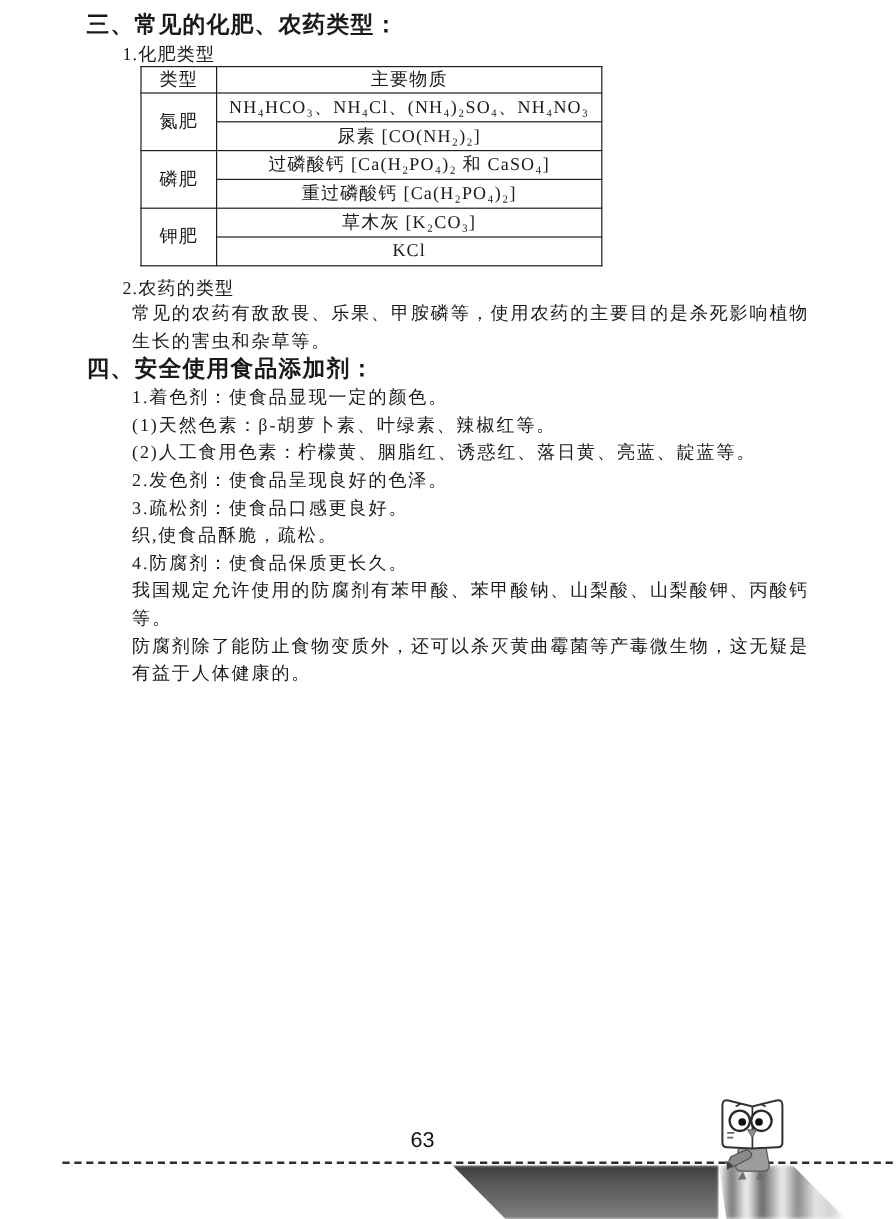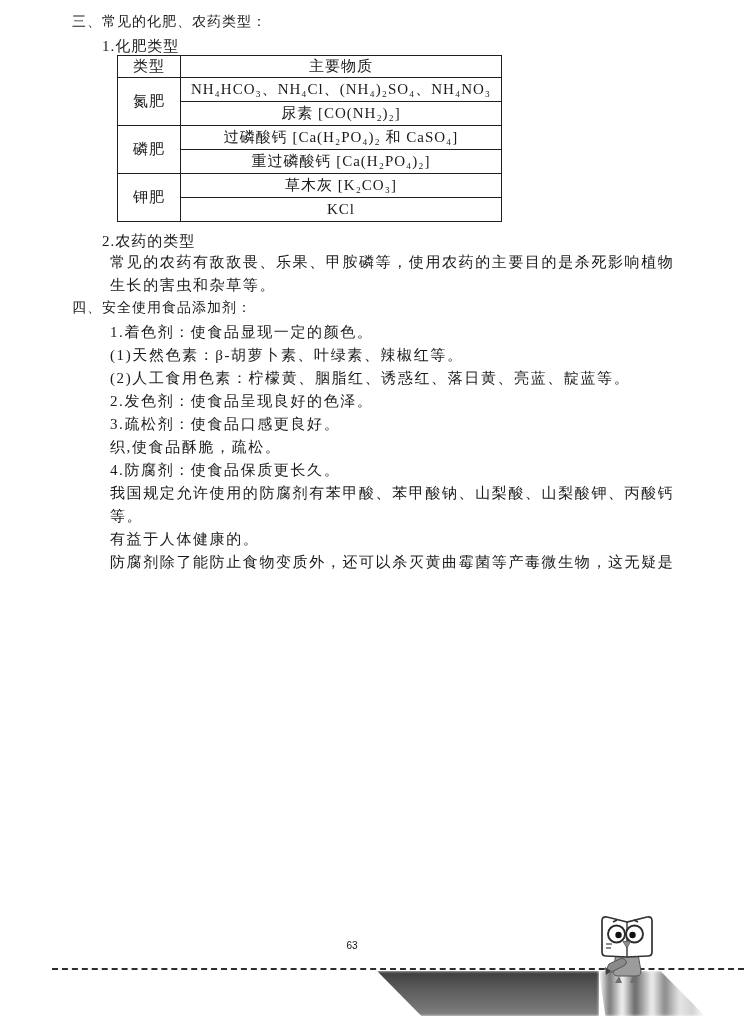--- a/index.html
+++ b/index.html
@@ -2,35 +2,35 @@
 <html><head>
 <meta charset="utf-8">
 <style>
   html,body{margin:0;padding:0;background:#e8e8e8;}
   #page{
     position:relative;width:747px;height:1016px;background:#ffffff;
     font-family:"Liberation Serif","DejaVu Serif",serif;color:#1a1a1a;
     overflow:hidden;margin:0 auto;
   }
   .abs{position:absolute;}
-  .h-big{font-weight:normal;font-size:14px;letter-spacing:1px;line-height:22px;white-space:nowrap;}
+  .h-big{font-weight:bold;font-size:19px;letter-spacing:1px;line-height:22px;white-space:nowrap;}
   .sub{font-size:15px;letter-spacing:1px;line-height:20px;white-space:nowrap;margin-left:40px;}
   .bodyline{font-size:15px;letter-spacing:1.6px;line-height:23px;white-space:nowrap;margin-left:48px;}
   .bodyblock div{height:23px;}
   
   table.fert{border-collapse:collapse;table-layout:fixed;width:385px;}
   table.fert th,table.fert td{
     border:1.4px solid #1f1f1f;text-align:center;vertical-align:middle;
     font-size:15px;padding:0;letter-spacing:1px;
   }
   table.fert th{font-weight:normal;height:21px;}
   table.fert td{height:23px;}
   td.formula{font-size:15px;letter-spacing:0.4px;}
   
-  .pagenum{font-family:"Liberation Sans","DejaVu Sans",sans-serif;font-size:10px;color:#111;text-align:center;}
+  .pagenum{font-family:"Liberation Sans","DejaVu Sans",sans-serif;font-size:18px;color:#111;text-align:center;}
   .dashline{height:0;border-top:2.4px dashed #2e2e2e;z-index:3;}
   .shadow-trap{
     left:377px;top:971px;width:222px;height:45px;z-index:1;
     background:linear-gradient(180deg,#3c3c3c 0%,#585858 35%,#6d6d6d 70%,#808080 100%);
     clip-path:polygon(0 0,100% 0,100% 100%,20% 100%);
     filter:blur(1.5px);
   }
   .shadow-streaks{
     left:599px;top:971px;width:106px;height:45px;z-index:1;
     background:linear-gradient(90deg,
@@ -103,22 +103,22 @@
   <div class="abs bodyblock" style="left:62px;top:321px;">
     <div class="bodyline">1.着色剂：使食品显现一定的颜色。</div>
     <div class="bodyline">(1)天然色素：β-胡萝卜素、叶绿素、辣椒红等。</div>
     <div class="bodyline">(2)人工食用色素：柠檬黄、胭脂红、诱惑红、落日黄、亮蓝、靛蓝等。</div>
     <div class="bodyline">2.发色剂：使食品呈现良好的色泽。</div>
     <div class="bodyline">3.疏松剂：使食品口感更良好。</div>
     <div class="bodyline">织,使食品酥脆，疏松。</div>
     <div class="bodyline">4.防腐剂：使食品保质更长久。</div>
     <div class="bodyline">我国规定允许使用的防腐剂有苯甲酸、苯甲酸钠、山梨酸、山梨酸钾、丙酸钙</div>
     <div class="bodyline">等。</div>
+    <div class="bodyline">防腐剂除了能防止食物变质外，还可以杀灭黄曲霉菌等产毒微生物，这无疑是</div>
     <div class="bodyline">有益于人体健康的。</div>
-    <div class="bodyline">防腐剂除了能防止食物变质外，还可以杀灭黄曲霉菌等产毒微生物，这无疑是</div>
   </div>
 
   <div class="abs pagenum" style="left:334px;top:940px;width:36px;">63</div>
 
   <div class="abs shadow-trap"></div>
   <div class="abs shadow-streaks"></div>
 
   <div class="abs dashline" style="left:52px;top:968px;width:692px;"></div>
 
   <div class="abs owl">

